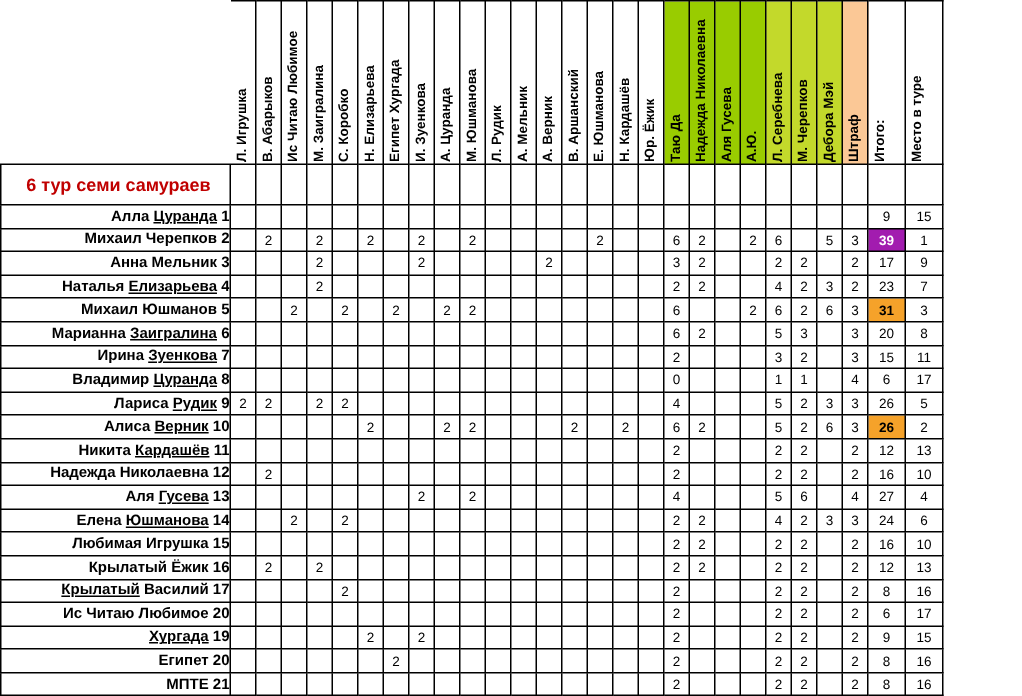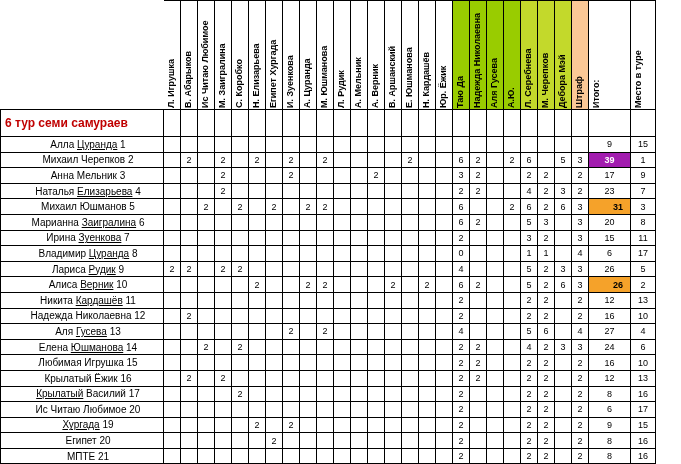--- a/index.html
+++ b/index.html
@@ -13,31 +13,31 @@
     transform:rotate(180deg);
     font-size:9px;
     font-weight:bold;
     white-space:nowrap;
     text-align:left;
     height:106px;
     line-height:14px;
     padding-left:2px;
     box-sizing:border-box;
   }
-  .namecell{width:150px;height:14.6px;font-size:10px;font-weight:normal;text-align:center;padding-left:12px;white-space:nowrap;overflow:hidden;}
+  .namecell{width:150px;height:14.6px;font-size:10px;font-weight:bold;text-align:right;padding-left:2px;white-space:nowrap;overflow:hidden;}
   .namecell u{text-decoration:underline;}
   .cell{width:14px;height:14.6px;text-align:center;}
   .grn{background:#99cc00;}
   .grn2{background:#c3d92b;}
   .orangehdr{background:#fbc896;}
   .totcell{width:24px;text-align:center;}
   .placecell{width:24px;text-align:center;}
   .red{background:#a21caf;color:#ffffff;font-weight:bold;}
-  .orange{background:#f5a22a;color:#000;font-weight:bold;padding-left:17px;}
-  .titlecell{color:#c00000;font-size:12px;font-weight:bold;text-align:left;padding-left:4px;border:1px solid #000;}
+  .orange{background:#f5a22a;color:#000;font-weight:bold;}
+  .titlecell{color:#c00000;font-size:12px;font-weight:bold;text-align:center;padding-left:4px;border:1px solid #000;}
   .topblank{height:108px;border:1px solid #fff;border-bottom:1px solid #000;}
   .title-row td{border-top:none;}
 </style>
 </head>
 <body>
 
 <div id="sheet">
   <table id="grid">
     <thead>
       <tr>

